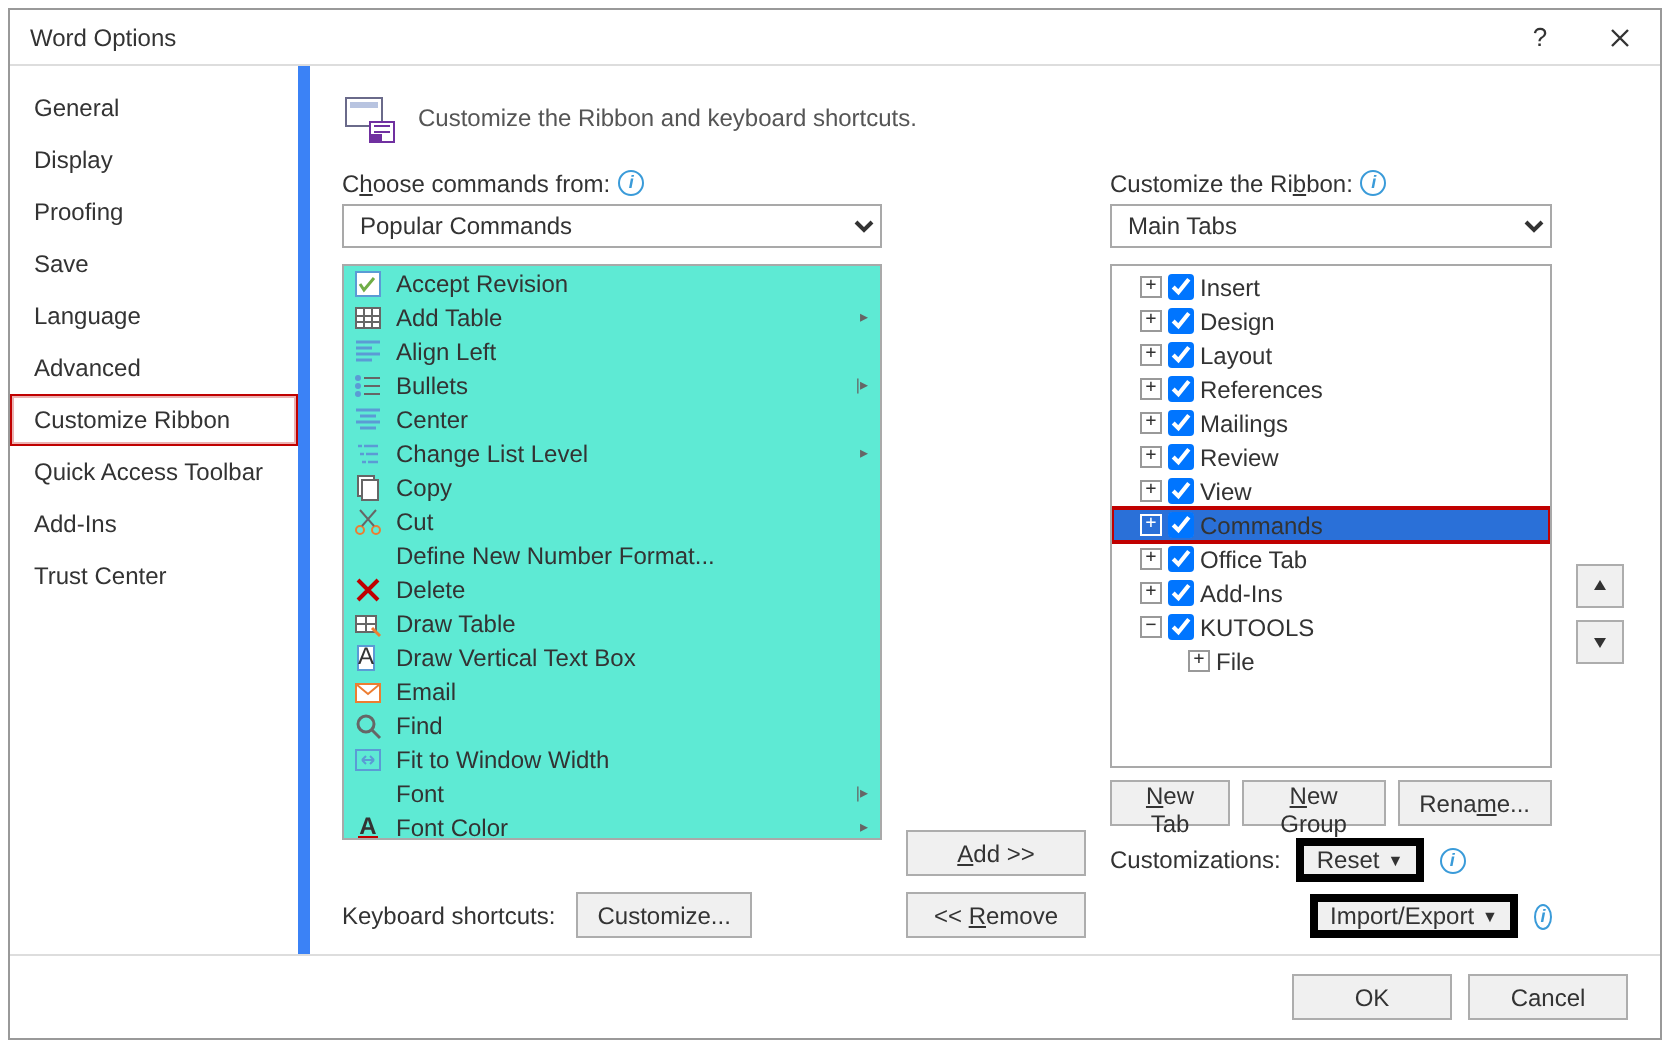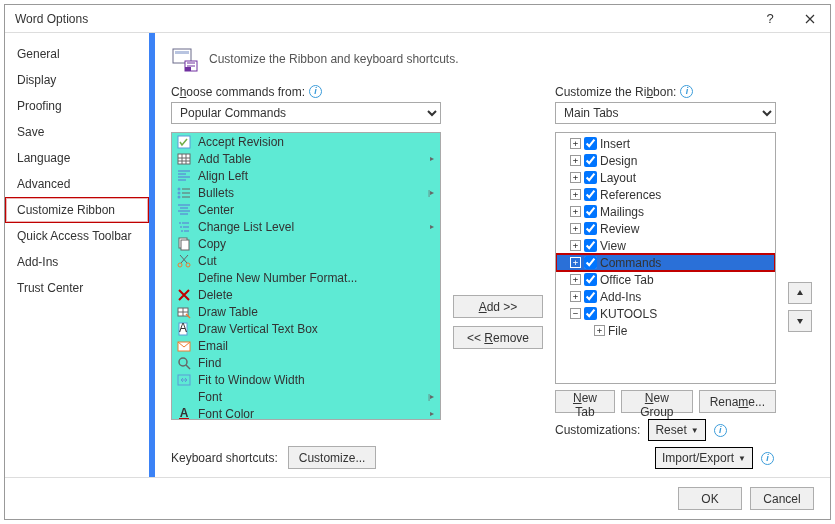--- a/index.html
+++ b/index.html
@@ -13,21 +13,21 @@
 .nav-item{padding:6px 12px;cursor:default}
 .nav-item.selected{background:#fff;box-shadow:inset 0 0 0 1px #c00000;position:relative}
 .nav-item.selected::before{content:"";position:absolute;inset:0;border:2px solid rgba(192,0,0,.3);pointer-events:none}
 .content{flex:1;padding:12px 16px 8px 16px;display:flex;flex-direction:column;overflow:hidden}
 .header{display:flex;align-items:center;gap:10px;margin-bottom:12px}
 .header svg{width:28px;height:28px}
 .header-text{font-size:12px;color:#555}
 .cols{flex:1;display:flex;gap:12px;overflow:hidden}
 .col{display:flex;flex-direction:column;min-width:0}
 .col-left{width:270px}
-.col-mid{width:90px;justify-content:center;gap:8px;align-items:stretch;padding-top:90px}
+.col-mid{width:90px;justify-content:flex-end;gap:8px;align-items:stretch;padding-top:90px}
 .col-right{flex:1}
 .col-far{width:26px;justify-content:center;gap:6px;padding-top:60px}
 .lbl{margin-bottom:3px;display:flex;align-items:flex-start;gap:4px}
 .lbl-u{text-decoration:underline}
 .info{display:inline-block;width:13px;height:13px;border:1px solid #3a9bd9;border-radius:50%;color:#3a9bd9;font-size:9px;text-align:center;line-height:11px;font-style:italic;font-weight:bold}
 select.combo{width:100%;height:22px;border:1px solid #a9a9a9;background:#fff;padding:0 4px;font-size:12px;margin-bottom:8px}
 .listbox{flex:1;border:1px solid #a9a9a9;overflow-y:scroll;background:#5eead4}
 .li{display:flex;align-items:center;gap:6px;padding:1px 4px;height:17px;white-space:nowrap}
 .li .icn{width:16px;height:16px;flex-shrink:0;display:flex;align-items:center;justify-content:center}
 .li .arrow{margin-left:auto;color:#666;font-size:8px;padding-right:2px}
@@ -41,22 +41,22 @@
 .tn.d2{padding-left:38px}
 button.s{height:23px;border:1px solid #adadad;background:#f0f0f0;padding:0 10px;font-size:12px;cursor:default}
 button.s:disabled{color:#aaa}
 button.s .u{text-decoration:underline}
 .btnrow{display:flex;gap:6px;margin-top:6px}
 .cust-row{display:flex;align-items:center;gap:8px;margin-top:6px}
 .cust-row .rlabel{text-align:right;width:auto}
 .arrow-btn{width:24px;height:22px;border:1px solid #adadad;background:#f0f0f0;display:flex;align-items:center;justify-content:center}
 .kbd-row{display:flex;align-items:center;gap:10px;margin-top:26px}
 .footer{height:42px;border-top:1px solid #ddd;display:flex;justify-content:flex-end;align-items:center;gap:8px;padding:0 16px}
-.footer button{width:64px}
-.dd{display:inline-flex;align-items:center;border:1px solid #000000;background:#f0f0f0;height:22px;padding:0 6px;gap:4px}
+.footer button{width:80px}
+.dd{display:inline-flex;align-items:center;border:4px solid #000000;background:#f0f0f0;height:22px;padding:0 6px;gap:4px}
 .dd .caret{font-size:8px}
 ::-webkit-scrollbar{width:17px}
 ::-webkit-scrollbar-track{background:#f0f0f0}
 ::-webkit-scrollbar-thumb{background:#c8c8c8;border:1px solid #b0b0b0}
 </style>
 </head>
 <body>
 
 <div class="dialog">
   <div class="titlebar">

